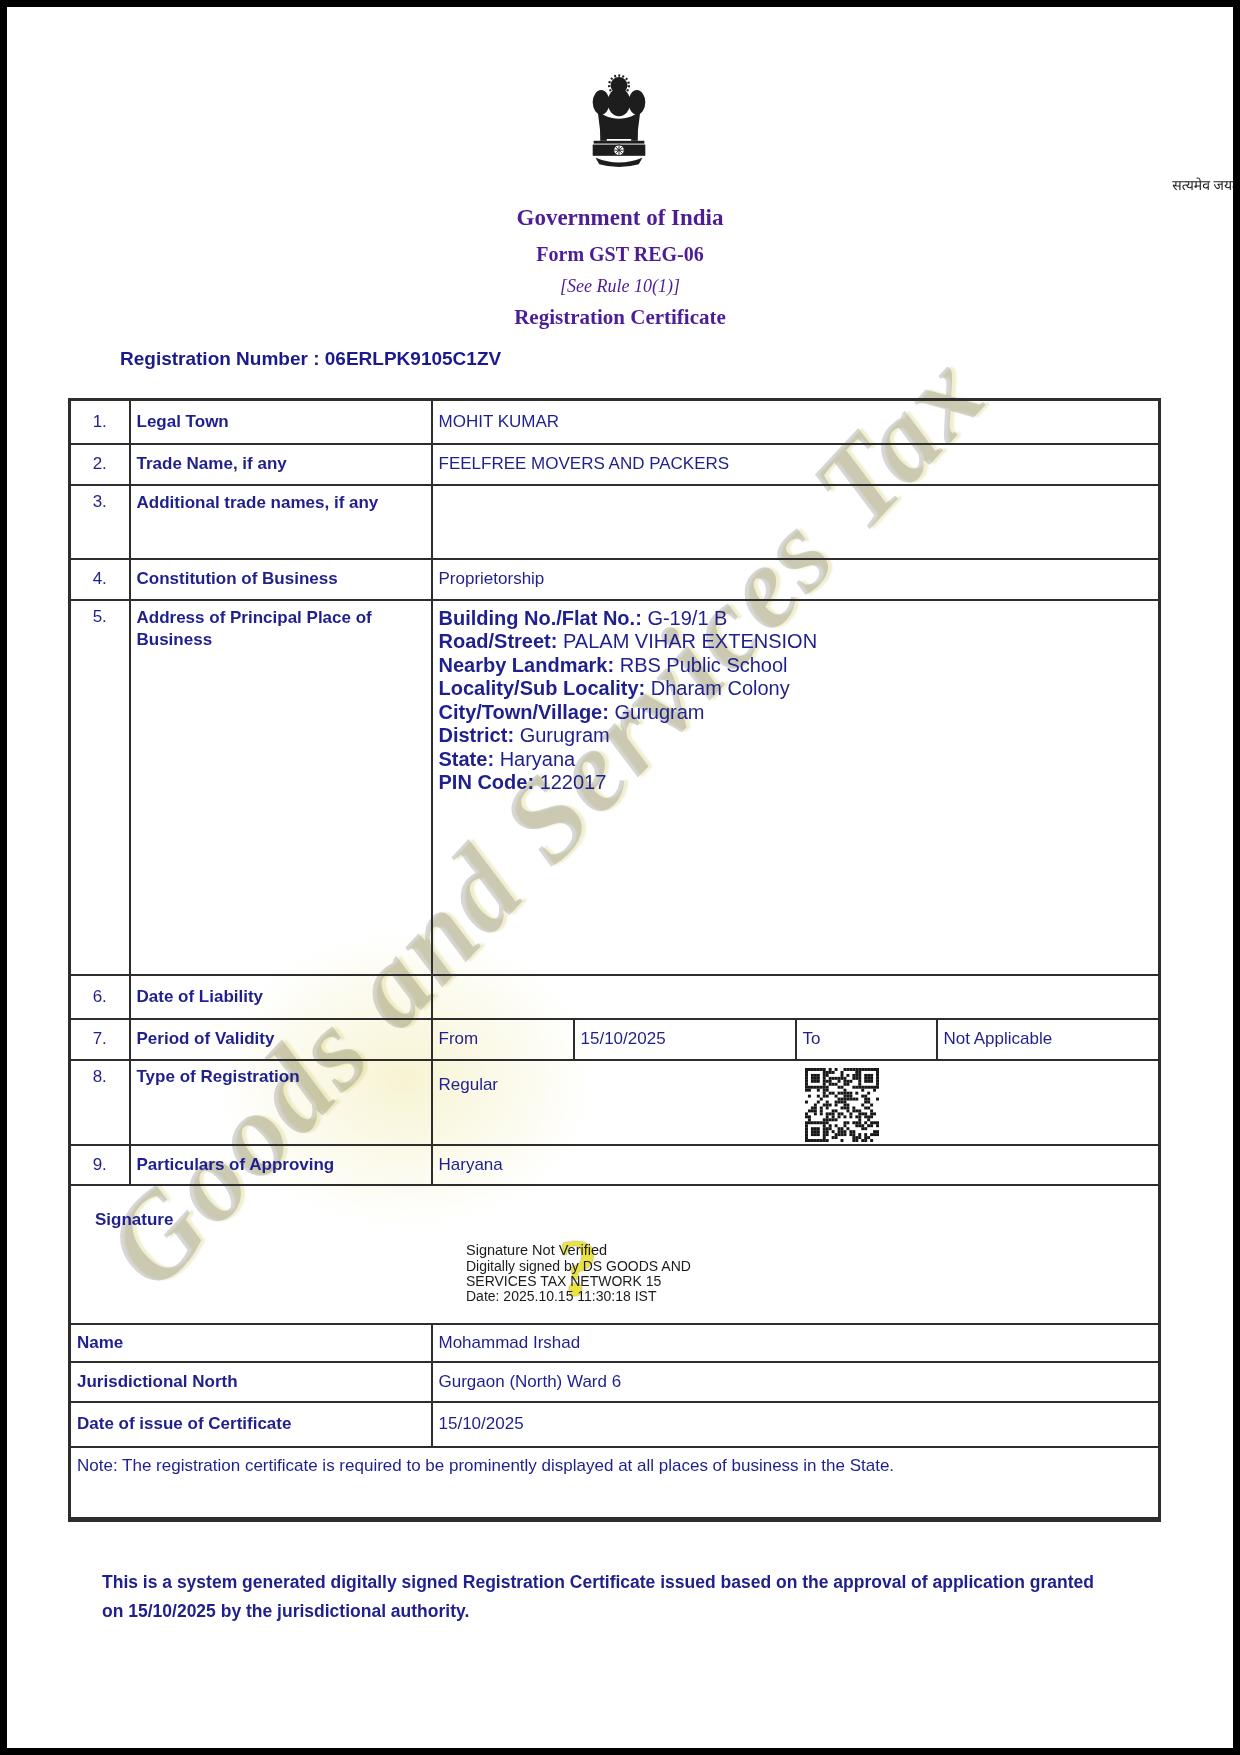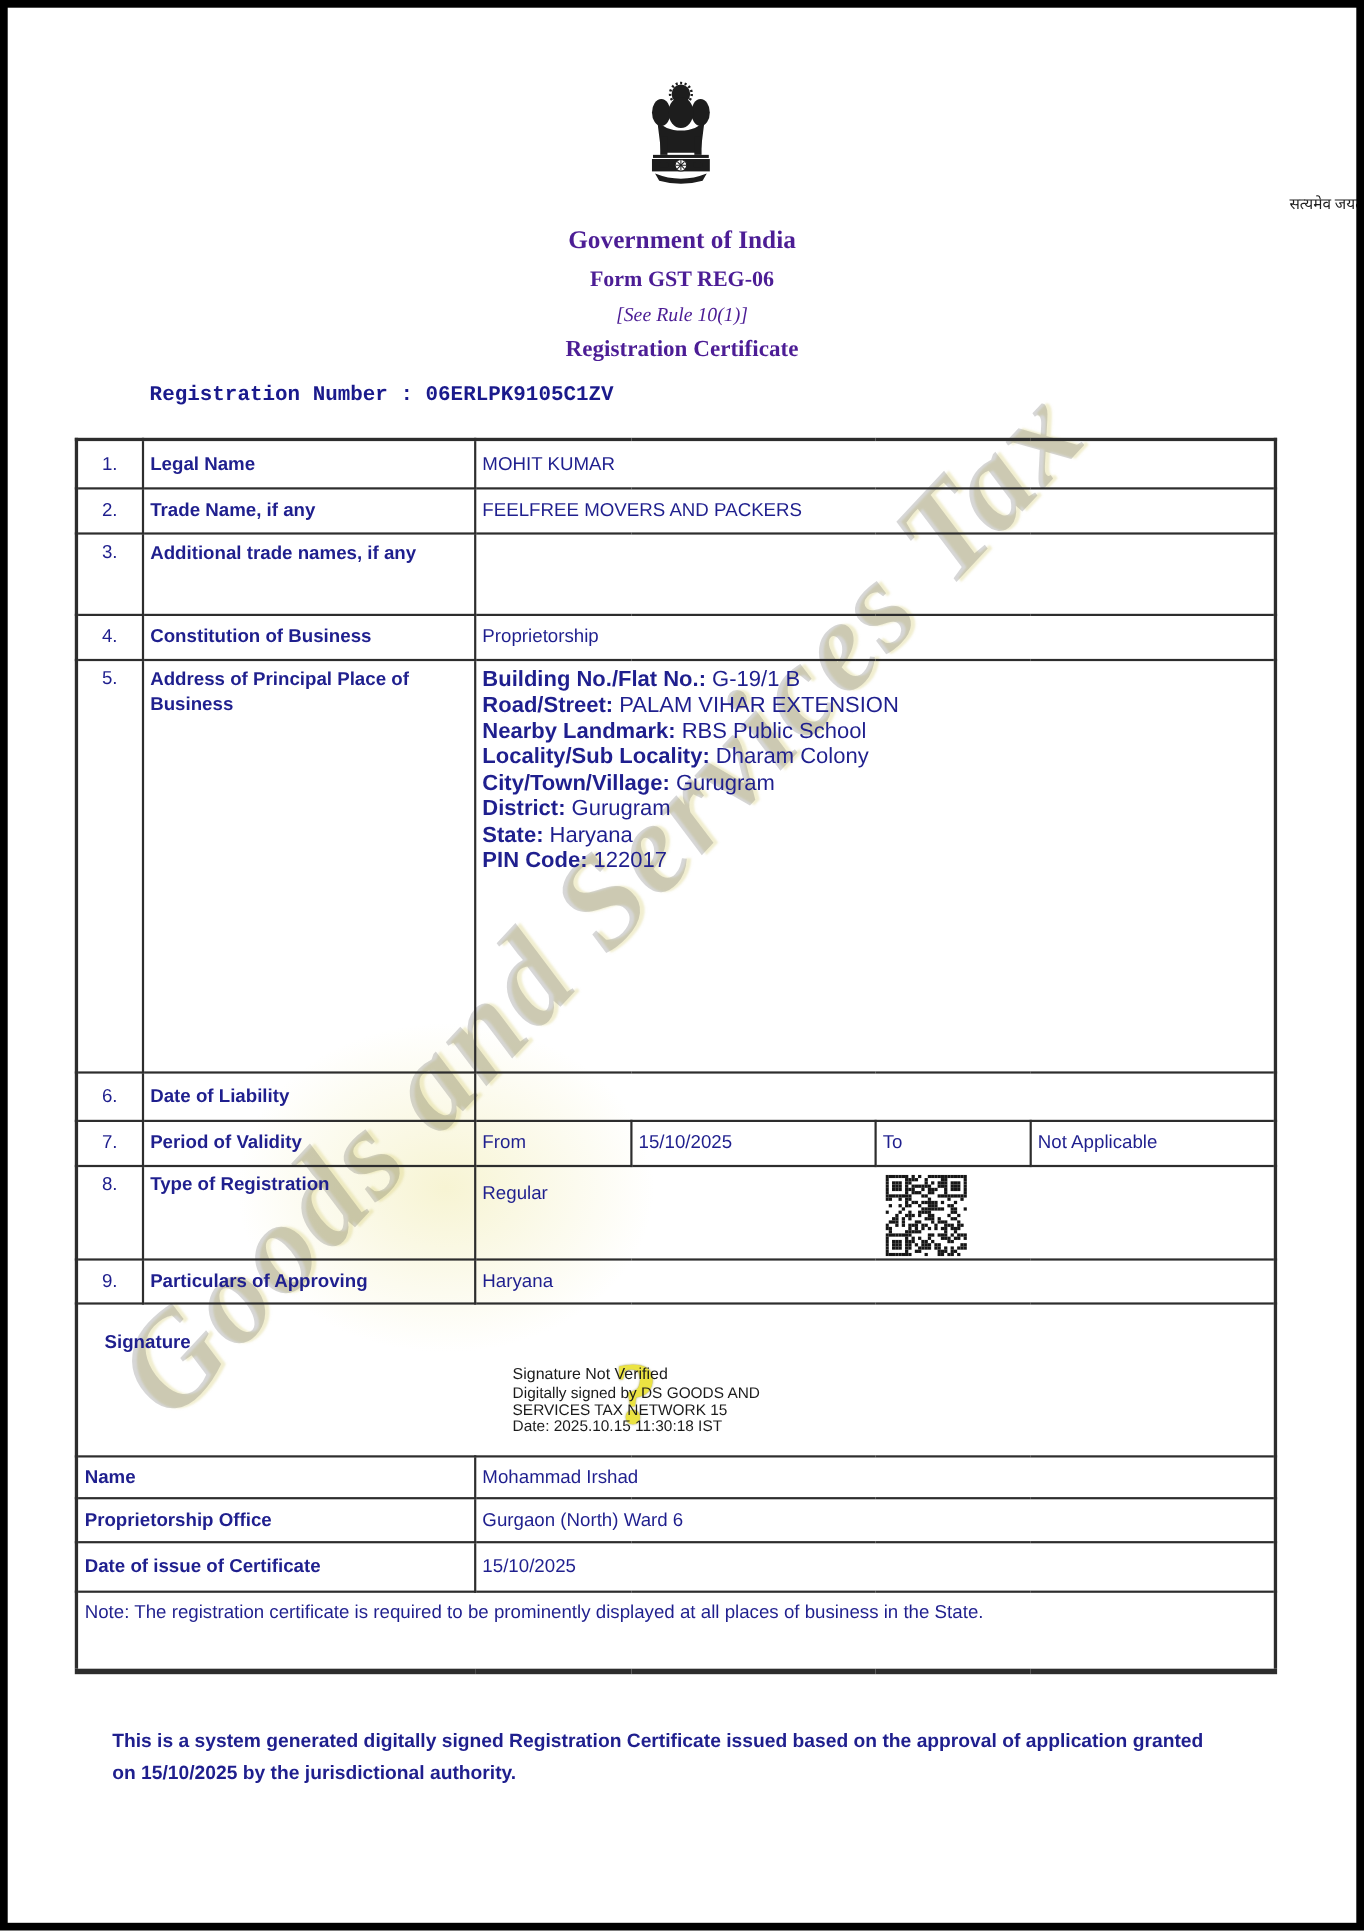--- a/index.html
+++ b/index.html
@@ -22,21 +22,21 @@
   .emblem{position:absolute;left:588px;top:72px;z-index:1;}
   .motto{position:absolute;left:0;top:175px;width:1240px;text-align:right;
          font-family:"Liberation Serif",serif;font-size:14px;color:#1c1c1c;z-index:1;}
   .t{position:absolute;left:0;width:1240px;text-align:center;color:#4c1d95;
      font-family:"Liberation Serif",serif;z-index:1;}
   .t1{top:205px;font-weight:bold;font-size:23px;}
   .t2{top:243px;font-weight:bold;font-size:20px;}
   .t3{top:276px;font-style:italic;font-size:18px;}
   .t4{top:305px;font-weight:bold;font-size:21px;}
   .regnum{position:absolute;left:120px;top:348px;color:#1a1a8c;z-index:1;
-          font-family:Liberation Mono, monospace;font-weight:bold;font-size:19px;margin-left:16px;}
+          font-family:Liberation Sans, sans-serif;font-weight:bold;font-size:19px;}
   
   table.main{position:absolute;left:68px;top:398px;width:1090px;border-collapse:collapse;
              table-layout:fixed;z-index:1;border:3px solid #2d2d2d;}
   .main td{border:2px solid #2d2d2d;color:#1f1f8e;font-size:17px;padding:2px 6px;
            vertical-align:middle;background:transparent;}
   .num{text-align:center;}
   .lbl{font-weight:bold;}
   .vtop{vertical-align:top !important;padding-top:6px !important;}
   .w270{display:inline-block;width:270px;line-height:22px;}
   .addr-line{line-height:23.5px;font-size:20px;}
@@ -103,21 +103,21 @@
       <col style="width:302px">
       <col style="width:142px">
       <col style="width:222px">
       <col style="width:141px">
       <col style="width:223px">
     </colgroup>
 
   <tbody>
       <tr style="height:44px">
     <td class="num">1.</td>
-    <td class="lbl">Legal Name</td>
+    <td class="lbl">Legal Town</td>
     <td colspan="4">MOHIT KUMAR</td>
   </tr>
 
   <tr style="height:41px">
     <td class="num">2.</td>
     <td class="lbl">Trade Name, if any</td>
     <td colspan="4">FEELFREE MOVERS AND PACKERS</td>
   </tr>
 
   <tr style="height:74px">
@@ -502,21 +502,21 @@
         <div class="s2">Date: 2025.10.15 11:30:18 IST</div>
       </div>
     </td>
   </tr>
 
   <tr style="height:38px">
     <td colspan="2" class="lbl pl">Name</td>
     <td colspan="4">Mohammad Irshad</td>
   </tr>
   <tr style="height:40px">
-    <td colspan="2" class="lbl pl">Proprietorship Office</td>
+    <td colspan="2" class="lbl pl">Jurisdictional North</td>
     <td colspan="4">Gurgaon (North) Ward 6</td>
   </tr>
   <tr style="height:45px">
     <td colspan="2" class="lbl pl">Date of issue of Certificate</td>
     <td colspan="4">15/10/2025</td>
   </tr>
 
   <tr style="height:73px">
     <td colspan="6" class="note-cell">Note: The registration certificate is required to be prominently displayed at all places of business in the State.</td>
   </tr>

